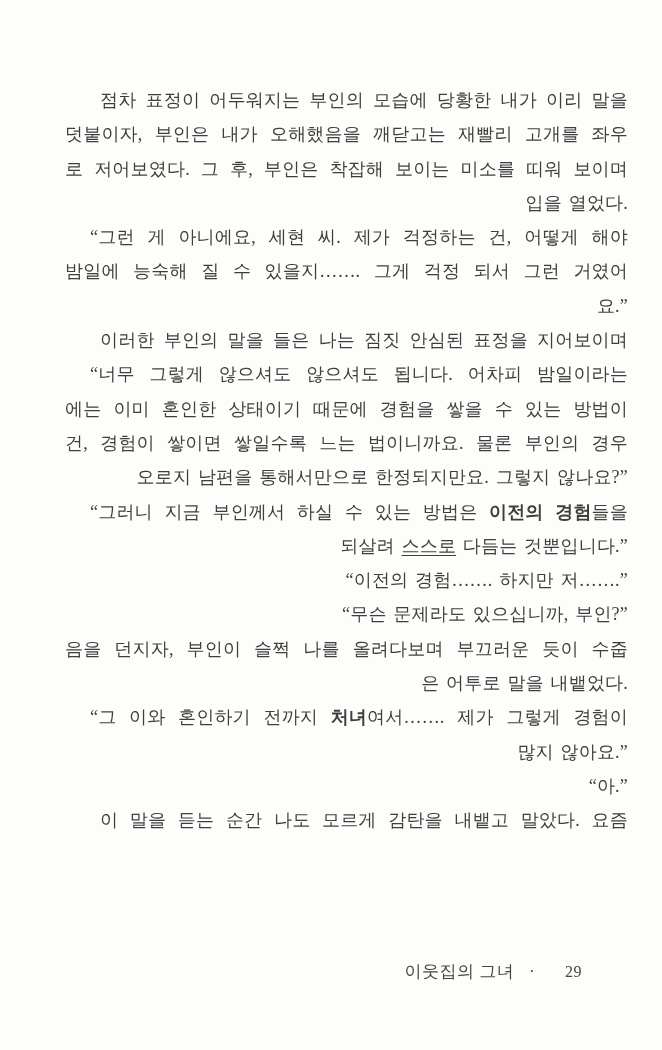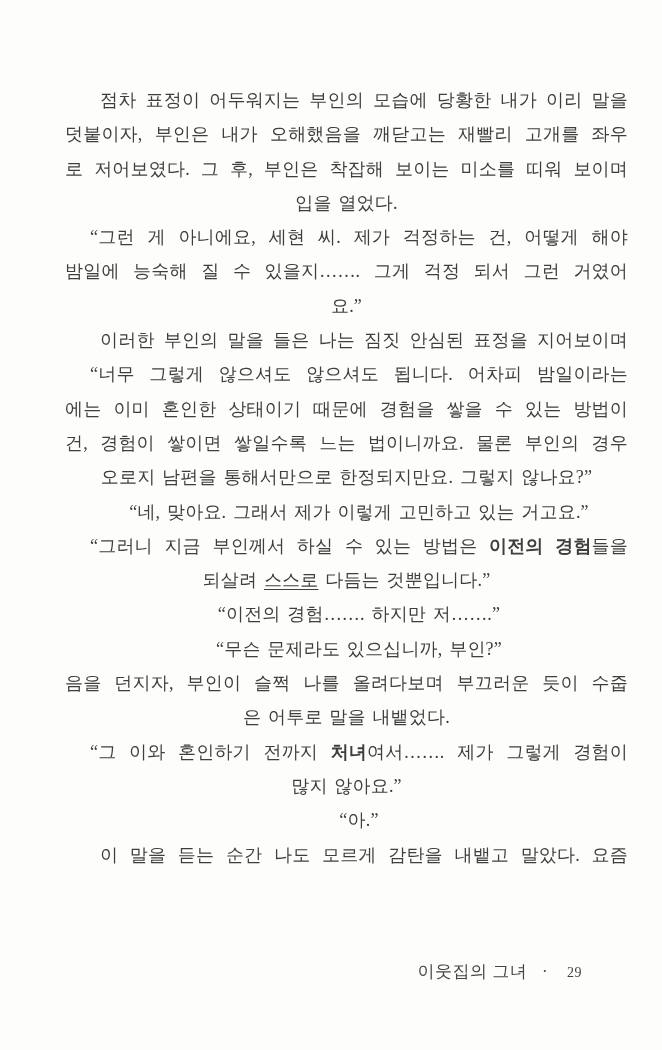--- a/index.html
+++ b/index.html
@@ -18,21 +18,21 @@
     top: 83px;
     width: 563px;
     margin-left: 20px;
   }
   .line {
     height: 34.3px;
     line-height: 34.3px;
     font-size: 18px;
     letter-spacing: 0.2px;
     word-spacing: 2px;
-    text-align: center;
+    text-align: right;
     white-space: normal;
     overflow: visible;
   }
   .line.justify {
     text-align: justify;
     text-align-last: justify;
   }
   .indent-narrative { text-indent: 35px; }
   .indent-quote { text-indent: 25px; }
   .seg.bold { font-weight: 700; }
@@ -40,40 +40,39 @@
   .footer {
     position: absolute;
     top: 960px;
     right: 80px;
     font-size: 17px;
     line-height: 24px;
     letter-spacing: 0.5px;
     color: #45443f;
   }
   .footer .sep { display: inline-block; margin: 0 12px 0 10px; }
-  .footer .num { display: inline-block; margin-left: 2px; font-size: 14px; }
+  .footer .num { display: inline-block; margin-left: 13px; font-size: 16px; }
 </style>
 </head>
 <body>
 
 <div class="page">
   <div class="text-block">
       <div class="line justify indent-narrative"><span class="seg">점차 표정이 어두워지는 부인의 모습에 당황한 내가 이리 말을</span></div>
       <div class="line justify"><span class="seg">덧붙이자, 부인은 내가 오해했음을 깨닫고는 재빨리 고개를 좌우</span></div>
       <div class="line justify"><span class="seg">로 저어보였다. 그 후, 부인은 착잡해 보이는 미소를 띠워 보이며</span></div>
       <div class="line"><span class="seg">입을 열었다.</span></div>
       <div class="line justify indent-quote"><span class="seg">“그런 게 아니에요, 세현 씨. 제가 걱정하는 건, 어떻게 해야</span></div>
       <div class="line justify"><span class="seg">밤일에 능숙해 질 수 있을지……. 그게 걱정 되서 그런 거였어</span></div>
       <div class="line"><span class="seg">요.”</span></div>
       <div class="line justify indent-narrative"><span class="seg">이러한 부인의 말을 들은 나는 짐짓 안심된 표정을 지어보이며</span></div>
       <div class="line justify indent-quote"><span class="seg">“너무 그렇게 않으셔도 않으셔도 됩니다. 어차피 밤일이라는</span></div>
       <div class="line justify"><span class="seg">에는 이미 혼인한 상태이기 때문에 경험을 쌓을 수 있는 방법이</span></div>
       <div class="line justify"><span class="seg">건, 경험이 쌓이면 쌓일수록 느는 법이니까요. 물론 부인의 경우</span></div>
       <div class="line"><span class="seg">오로지 남편을 통해서만으로 한정되지만요. 그렇지 않나요?”</span></div>
-      <div class="line indent-quote"><span class="seg">“네, 맞아요. 그래서 제가 이렇게 고민하고 있는 거고요.”</span></div>
       <div class="line justify indent-quote"><span class="seg">“그러니 지금 부인께서 하실 수 있는 방법은 </span><span class="seg bold">이전의 경험</span><span class="seg">들을</span></div>
       <div class="line"><span class="seg">되살려 </span><span class="seg underline">스스로</span><span class="seg"> 다듬는 것뿐입니다.”</span></div>
       <div class="line indent-quote"><span class="seg">“이전의 경험……. 하지만 저…….”</span></div>
       <div class="line indent-quote"><span class="seg">“무슨 문제라도 있으십니까, 부인?”</span></div>
       <div class="line justify"><span class="seg">음을 던지자, 부인이 슬쩍 나를 올려다보며 부끄러운 듯이 수줍</span></div>
       <div class="line"><span class="seg">은 어투로 말을 내뱉었다.</span></div>
       <div class="line justify indent-quote"><span class="seg">“그 이와 혼인하기 전까지 </span><span class="seg bold">처녀</span><span class="seg">여서……. 제가 그렇게 경험이</span></div>
       <div class="line"><span class="seg">많지 않아요.”</span></div>
       <div class="line indent-quote"><span class="seg">“아.”</span></div>
       <div class="line justify indent-narrative"><span class="seg">이 말을 듣는 순간 나도 모르게 감탄을 내뱉고 말았다. 요즘</span></div>

